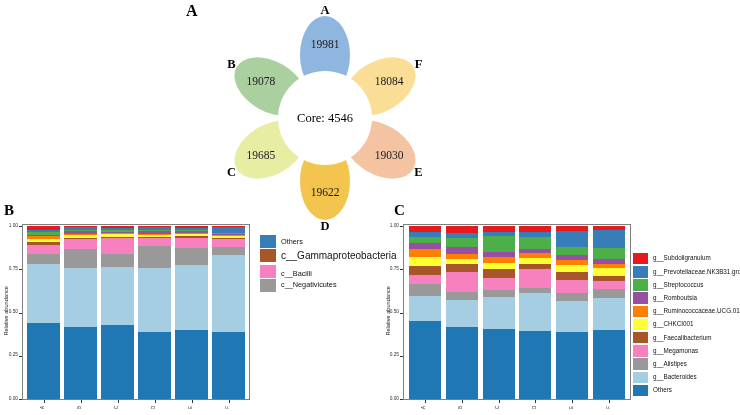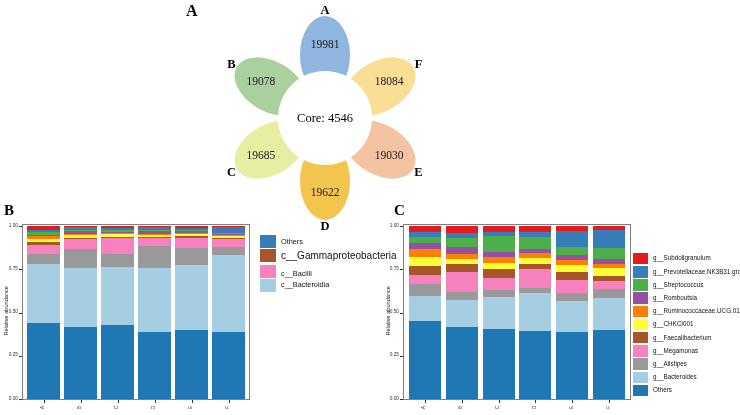--- a/index.html
+++ b/index.html
@@ -175,22 +175,22 @@
         </div>
         <div class="leg-item" style="height: 14.6px;">
           <div class="leg-swatch" style="width: 16px; height: 13px; background: rgb(166, 86, 40);"></div>
           <div class="leg-label" style="font-size: 10px;">c__Gammaproteobacteria</div>
         </div>
         <div class="leg-item" style="height: 14.6px; align-items: flex-end;">
           <div class="leg-swatch" style="width: 16px; height: 13px; background: rgb(247, 129, 191);"></div>
           <div class="leg-label" style="font-size: 7.3px;">c__Bacilli</div>
         </div>
         <div class="leg-item" style="height: 14.6px;">
-          <div class="leg-swatch" style="width: 16px; height: 13px; background: rgb(166, 206, 227);"></div>
-          <div class="leg-label" style="font-size: 7.3px;">c__Bacteroidia</div>
+          <div class="leg-swatch" style="width: 16px; height: 13px; background: rgb(153, 153, 153);"></div>
+          <div class="leg-label" style="font-size: 7.3px;">c__Negativicutes</div>
         </div>
       </div>
     </div>
   <div id="chartC">
       <div class="plotbox" style="left: 403px; top: 224px; width: 228px; height: 176px;"></div>
       <div class="barwrap" style="left: 404px; top: 226px; width: 226px; height: 173px;">
         <div class="sbar" style="width: 32px;">
           <div class="seg" style="height: 78.369px; background: rgb(31, 120, 180);"></div>
           <div class="seg" style="height: 24.566px; background: rgb(166, 206, 227);"></div>
           <div class="seg" style="height: 12.456px; background: rgb(153, 153, 153);"></div>

